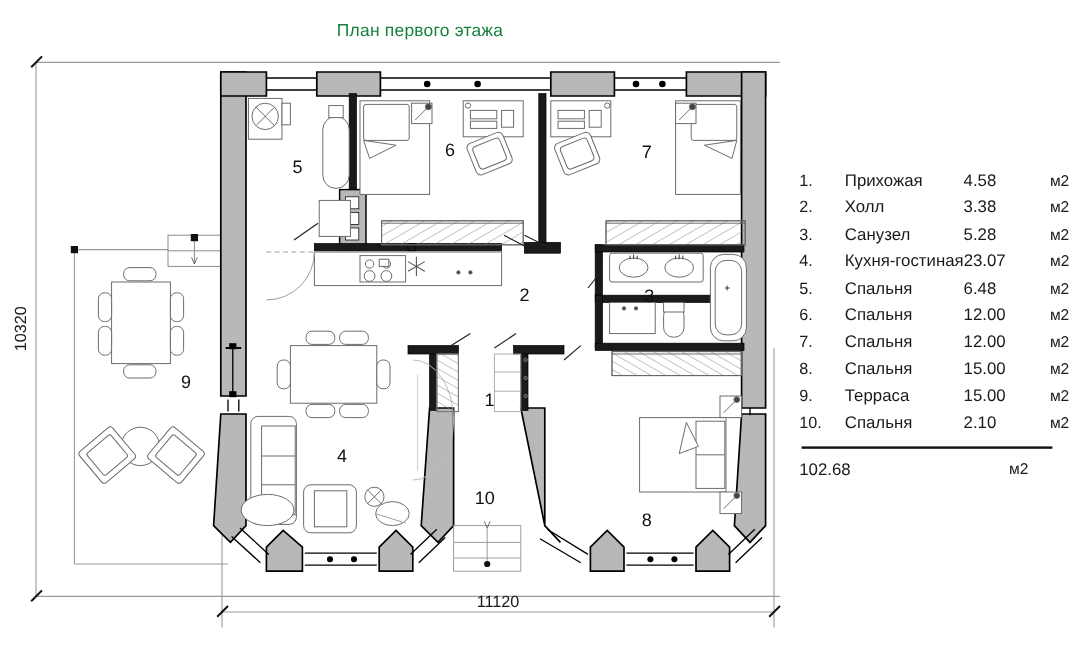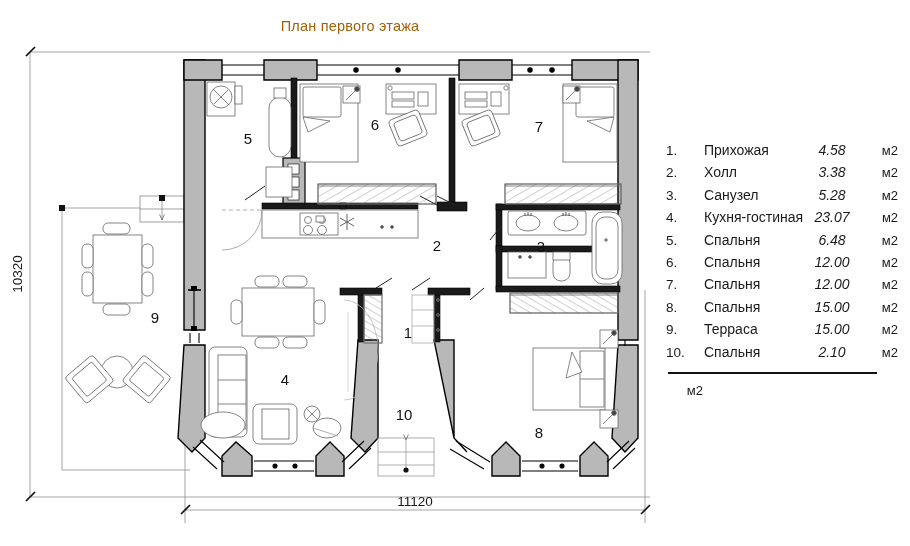--- a/index.html
+++ b/index.html
@@ -15,21 +15,21 @@
     color: #1a1a1a;
     overflow: hidden;
   }
   #plan-title {
     position: absolute;
     left: 0;
     top: 18px;
     width: 700px;
     text-align: center;
     font-size: 14.5px;
-    color: #a16207;
+    color: #15803d;
     letter-spacing: 0.2px;
   }
   #drawing-area {
     position: absolute;
     left: 0;
     top: 0;
     width: 660px;
     height: 546px;
   }
   #legend {
@@ -50,27 +50,26 @@
     flex: 0 0 26px;
     font-size: 13.5px;
   }
   .legend-name {
     flex: 1 1 auto;
     white-space: nowrap;
     margin-left: 12px;
   }
   .legend-area {
     flex: 0 0 58px;
-    text-align: center;
+    text-align: left;
     white-space: nowrap;
-    font-style: italic;
   }
   .legend-unit {
     flex: 0 0 30px;
-    text-align: right;
+    text-align: center;
     padding-left: 7px;
     font-size: 13px;
   }
   #legend-rule {
     margin-top: 6px;
     margin-left: 2px;
     width: 209px;
     height: 2px;
     background: #111;
   }
@@ -516,15 +515,16 @@
   <div class="legend-row">
     <span class="legend-num">10.</span>
     <span class="legend-name">Спальня</span>
     <span class="legend-area">2.10</span>
     <span class="legend-unit">м2</span>
   </div>
 
   <div id="legend-rule"></div>
 
   <div id="legend-total">
+    <span class="legend-area">102.68</span>
     <span class="legend-unit">м2</span>
   </div>
 </div>
 
 </body></html>

